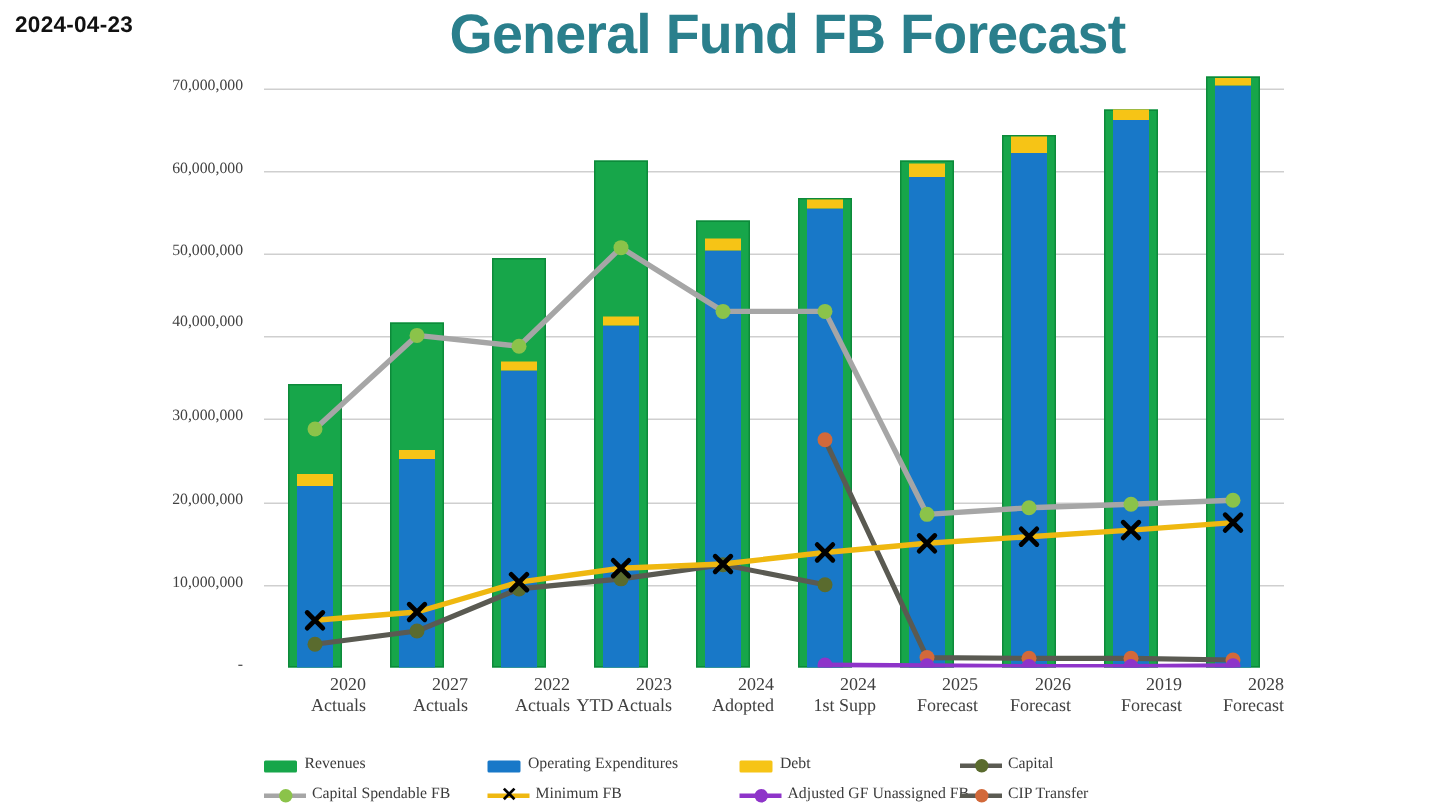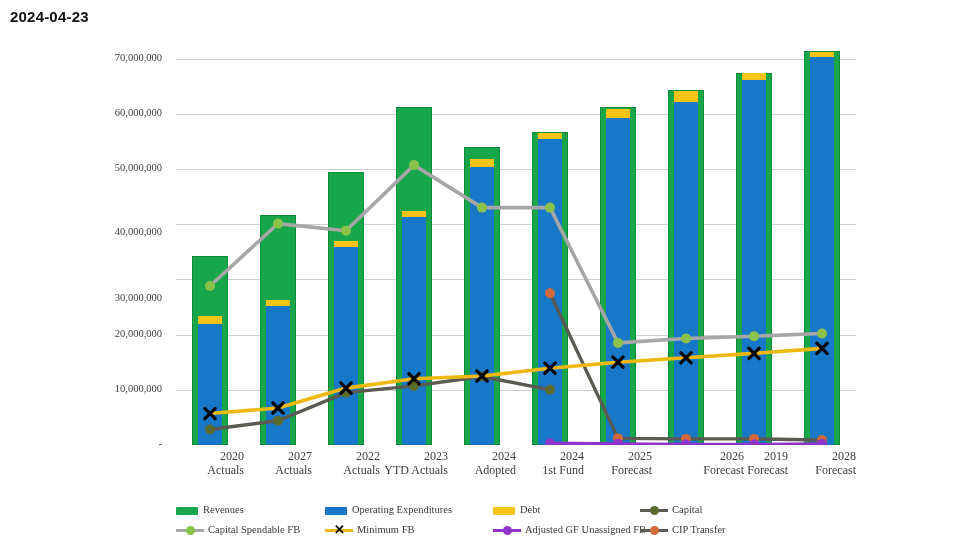--- a/index.html
+++ b/index.html
@@ -191,27 +191,28 @@
     color: #000;
     line-height: 14px;
   }
 </style>
 </head>
 <body>
 
 <div id="screen">
 
   <div id="datestamp">2024-04-23</div>
+  <div id="chart-title">General Fund FB Forecast</div>
 
   <div id="ylabels">
       <div class="yl" style="top: 9.56164px;">70,000,000</div>
       <div class="yl" style="top: 64.7671px;">60,000,000</div>
       <div class="yl" style="top: 119.973px;">50,000,000</div>
-      <div class="yl" style="top: 184px;">40,000,000</div>
-      <div class="yl" style="top: 230.384px; margin-top: 20px;">30,000,000</div>
+      <div class="yl" style="top: 167px;">40,000,000</div>
+      <div class="yl" style="top: 230.384px;">30,000,000</div>
       <div class="yl" style="top: 285.589px;">20,000,000</div>
       <div class="yl" style="top: 340.795px;">10,000,000</div>
       <div class="yl" style="top: 396px;">-</div>
     </div>
 
   <div id="plot">
     <div id="gridlines">
         <div class="gridline" style="top: 16.5616px; background: rgb(207, 207, 207);"></div>
         <div class="gridline" style="top: 71.7671px; background: rgb(207, 207, 207);"></div>
         <div class="gridline" style="top: 126.973px; background: rgb(207, 207, 207);"></div>
@@ -364,27 +365,27 @@
       <div class="xl" style="left: 204px; width: 68px;">
         <div>2023</div>
         <div>YTD Actuals</div>
       </div>
       <div class="xl" style="left: 272px; width: 68px;">
         <div>2024</div>
         <div>Adopted</div>
       </div>
       <div class="xl" style="left: 340px; width: 68px;">
         <div>2024</div>
-        <div>1st Fund</div>
+        <div>1st Supp</div>
       </div>
       <div class="xl" style="left: 408px; width: 68px;">
         <div>2025</div>
         <div>Forecast</div>
       </div>
-      <div class="xl" style="left: 500px; width: 68px;">
+      <div class="xl" style="left: 470px; width: 68px;">
         <div>2026</div>
         <div>Forecast</div>
       </div>
       <div class="xl" style="left: 544px; width: 68px;">
         <div>2019</div>
         <div>Forecast</div>
       </div>
       <div class="xl" style="left: 612px; width: 68px;">
         <div>2028</div>
         <div>Forecast</div>

